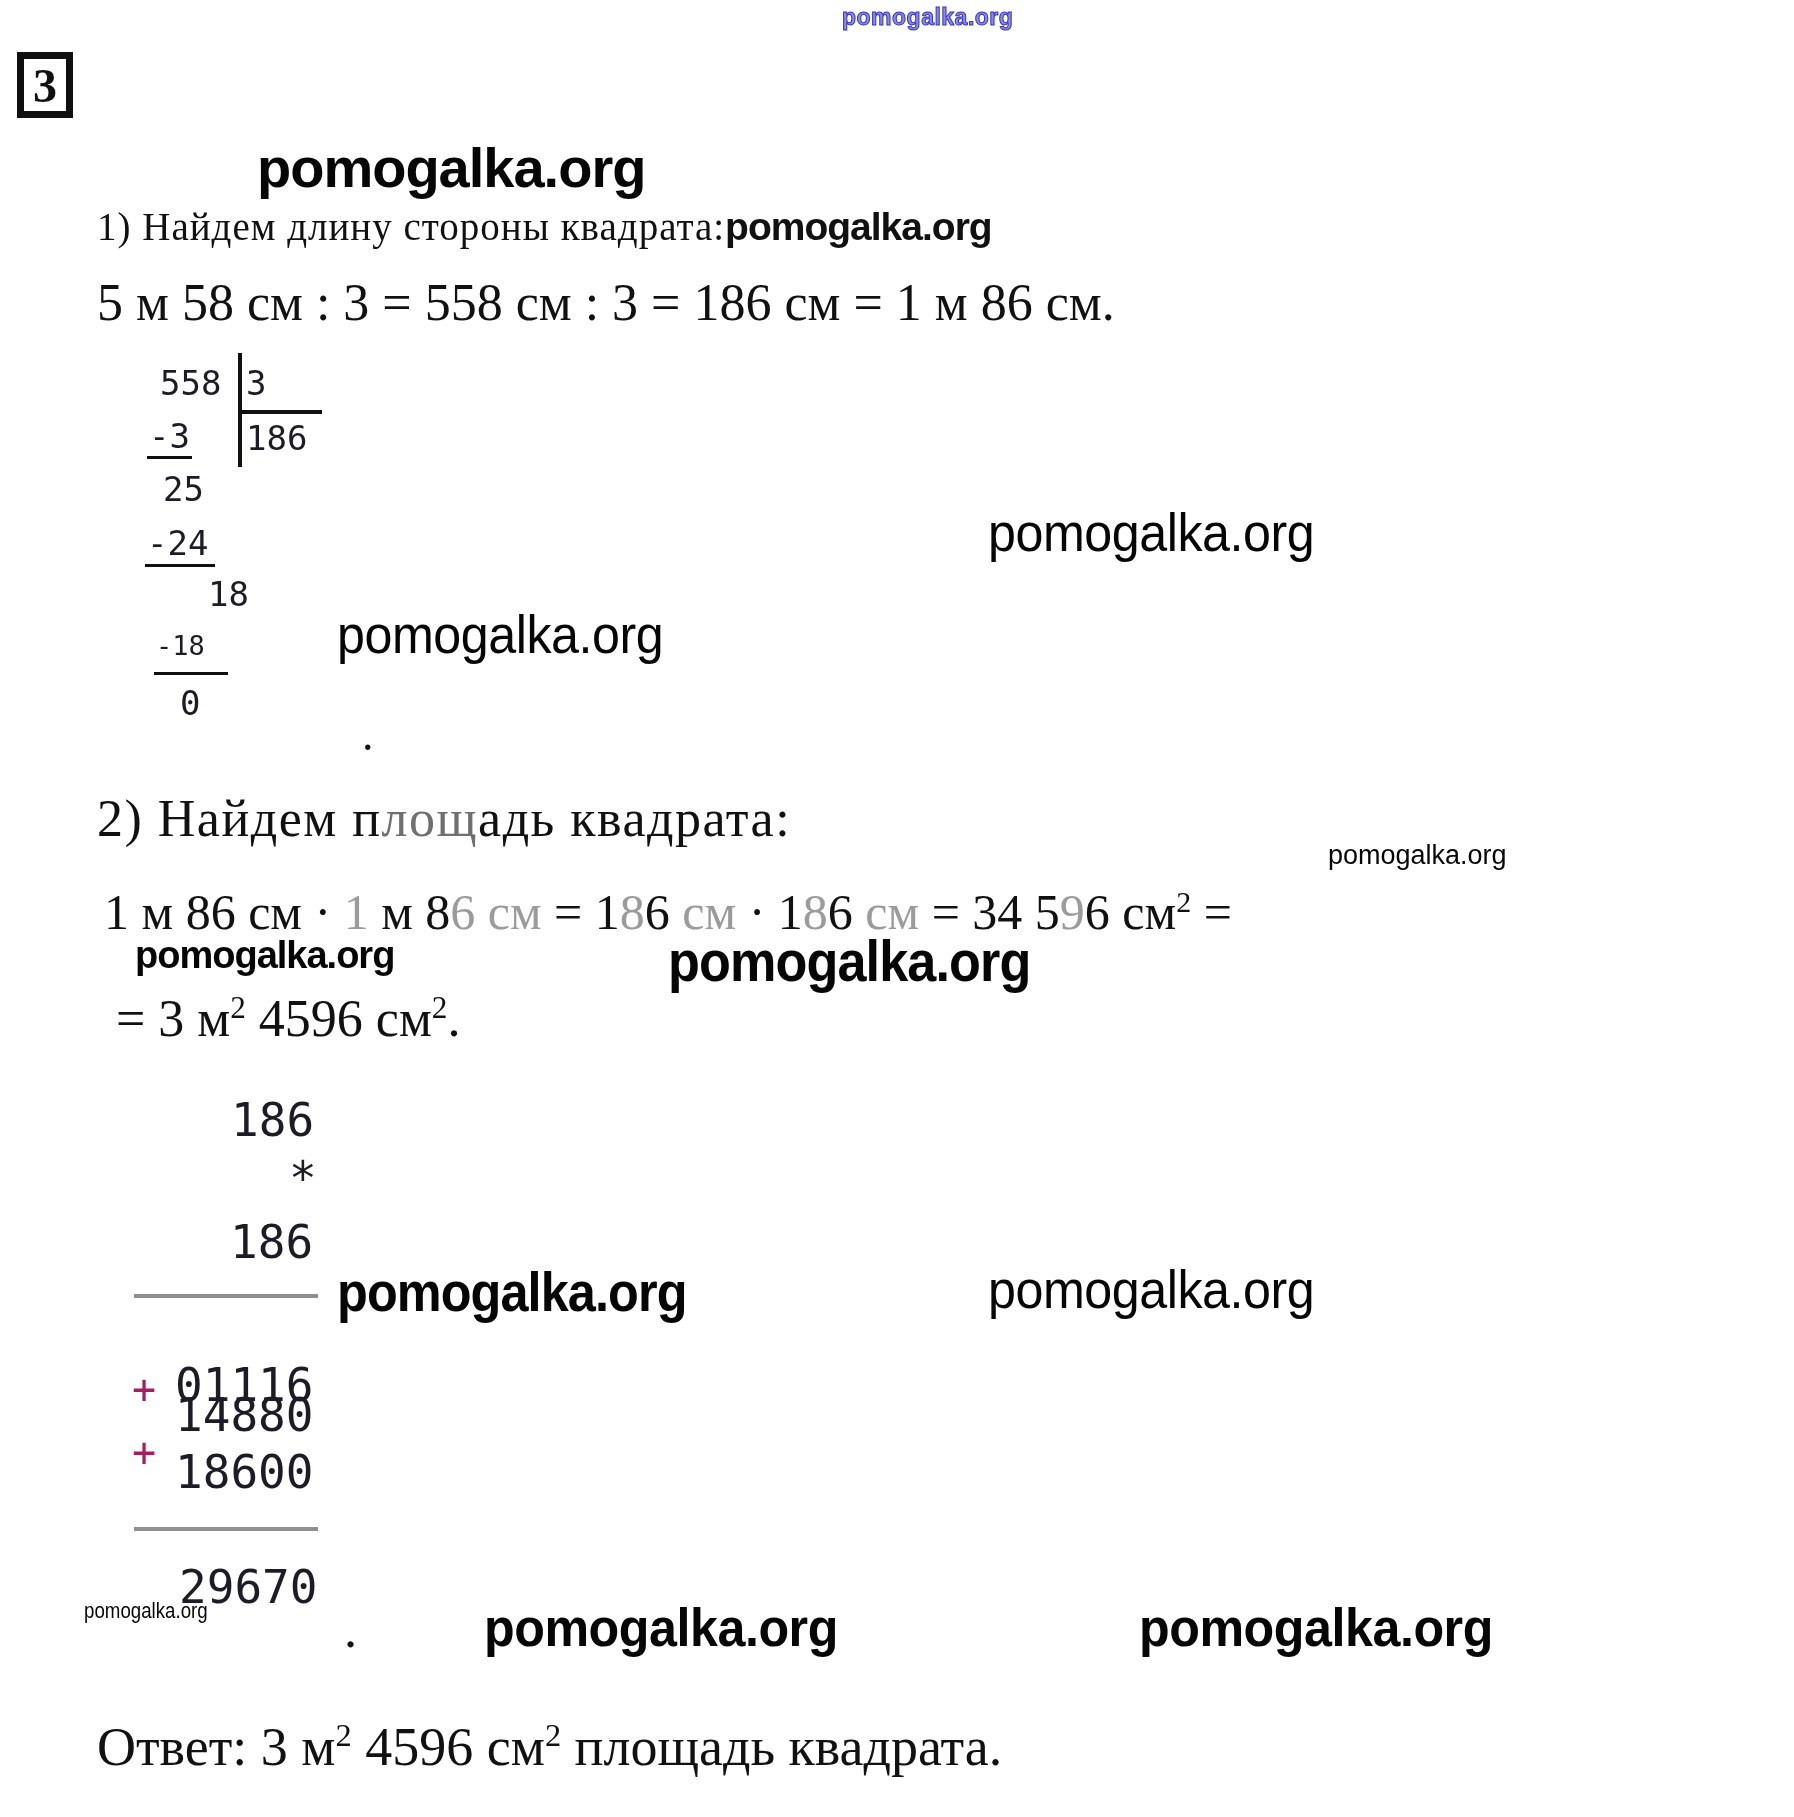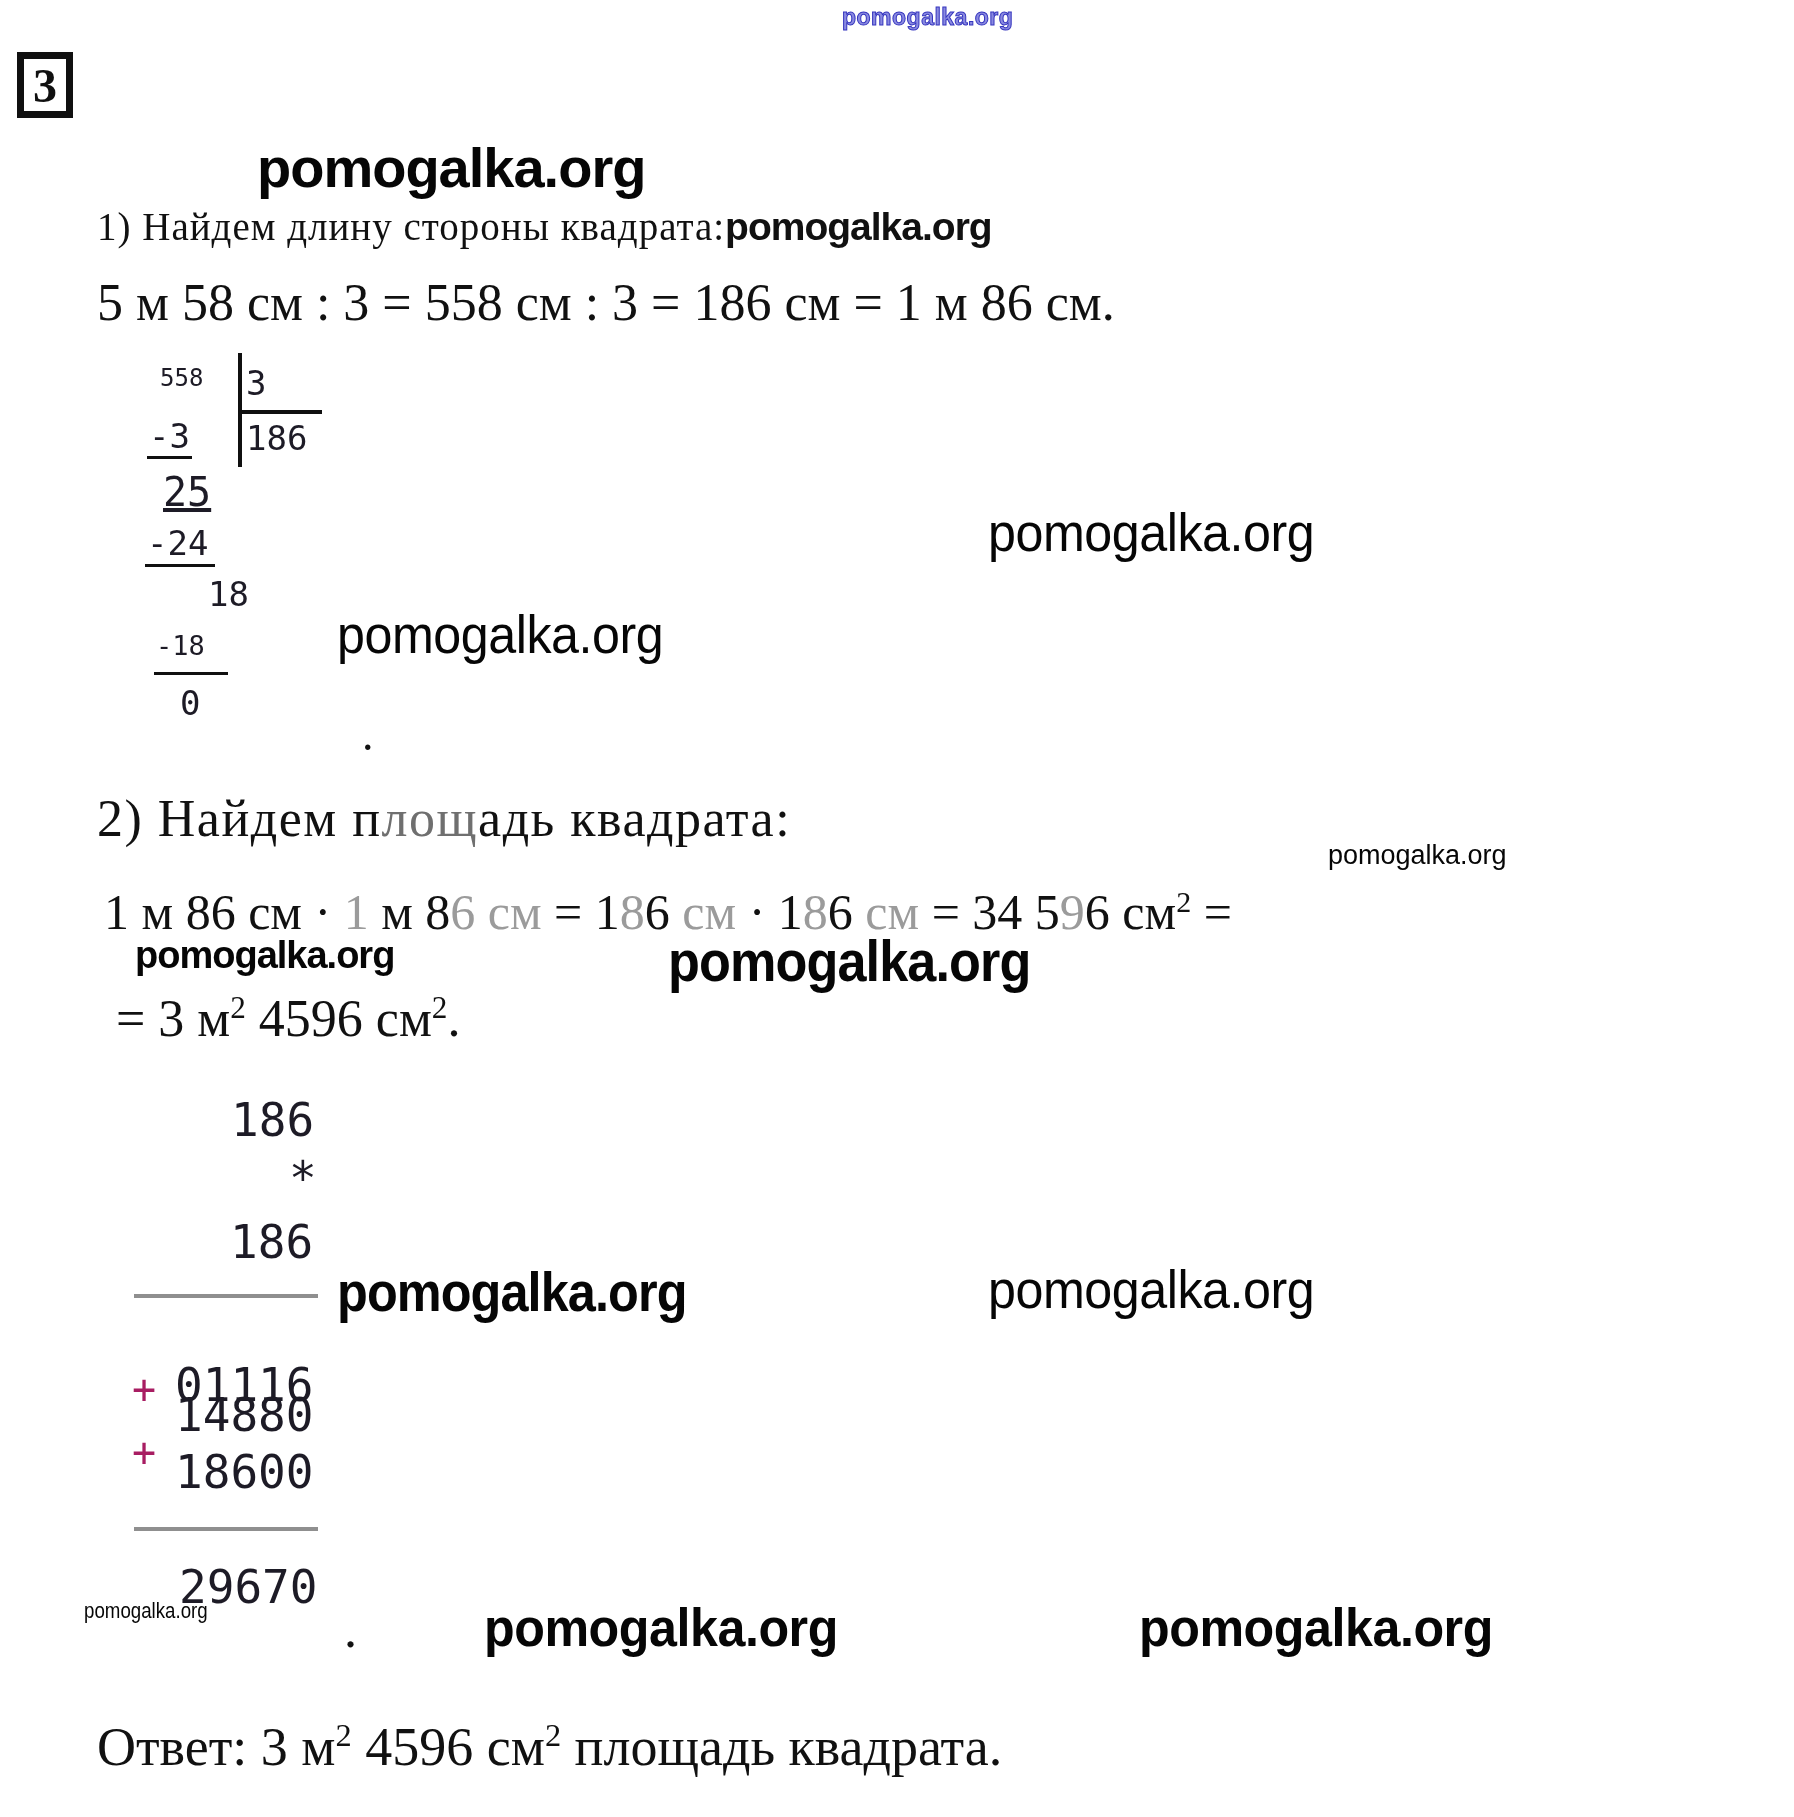--- a/index.html
+++ b/index.html
@@ -71,30 +71,30 @@
   <span>3</span>
 </div>
 
 <div class="abs wm wm-heavy" style="left:257px;top:140px;font-size:56px;">pomogalka.org</div>
 
 <div class="abs serif" style="left:97px;top:186px;font-size:39px;letter-spacing:1px;margin-top:21px;"><span>1) Найдем длину стороны квадрата:</span><span class="wm-inline">pomogalka.org</span></div>
 
 <div class="abs serif" style="left:97px;top:276px;font-size:52px;">5 м 58 см : 3 = 558 см : 3 = 186 см = 1 м 86 см.</div>
 
 <div>
-  <div class="abs mono" style="left:160px;top:366px;font-size:24px;">558</div>
+  <div class="abs mono" style="left:160px;top:366px;font-size:34px;">558</div>
   <div class="rule" style="left:238px;top:353px;width:4px;height:114px;"></div>
   <div class="abs mono" style="left:246px;top:366px;font-size:34px;">3</div>
   <div class="rule" style="left:240px;top:410px;width:82px;height:4px;"></div>
   <div class="abs mono" style="left:246px;top:421px;font-size:34px;">186</div>
 
   <div class="abs mono" style="left:149px;top:419px;font-size:34px;">-3</div>
   <div class="rule" style="left:147px;top:456px;width:45px;height:3px;"></div>
 
-  <div class="abs mono" style="left:163px;top:472px;font-size:40px;text-decoration:underline;">25</div>
+  <div class="abs mono" style="left:163px;top:472px;font-size:34px;">25</div>
 
   <div class="abs mono" style="left:147px;top:526px;font-size:34px;">-24</div>
   <div class="rule" style="left:145px;top:564px;width:70px;height:3px;"></div>
 
   <div class="abs mono" style="left:174px;top:577px;font-size:34px;margin-left:34px;">18</div>
 
   <div class="abs mono" style="left:156px;top:632px;font-size:27px;">-18</div>
   <div class="rule" style="left:154px;top:672px;width:74px;height:3px;"></div>
 
   <div class="abs mono" style="left:180px;top:686px;font-size:34px;">0</div>

